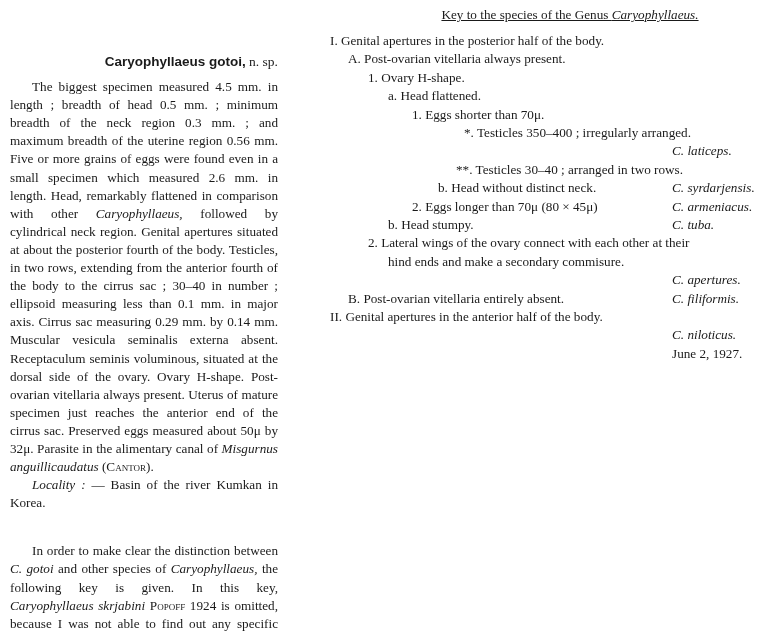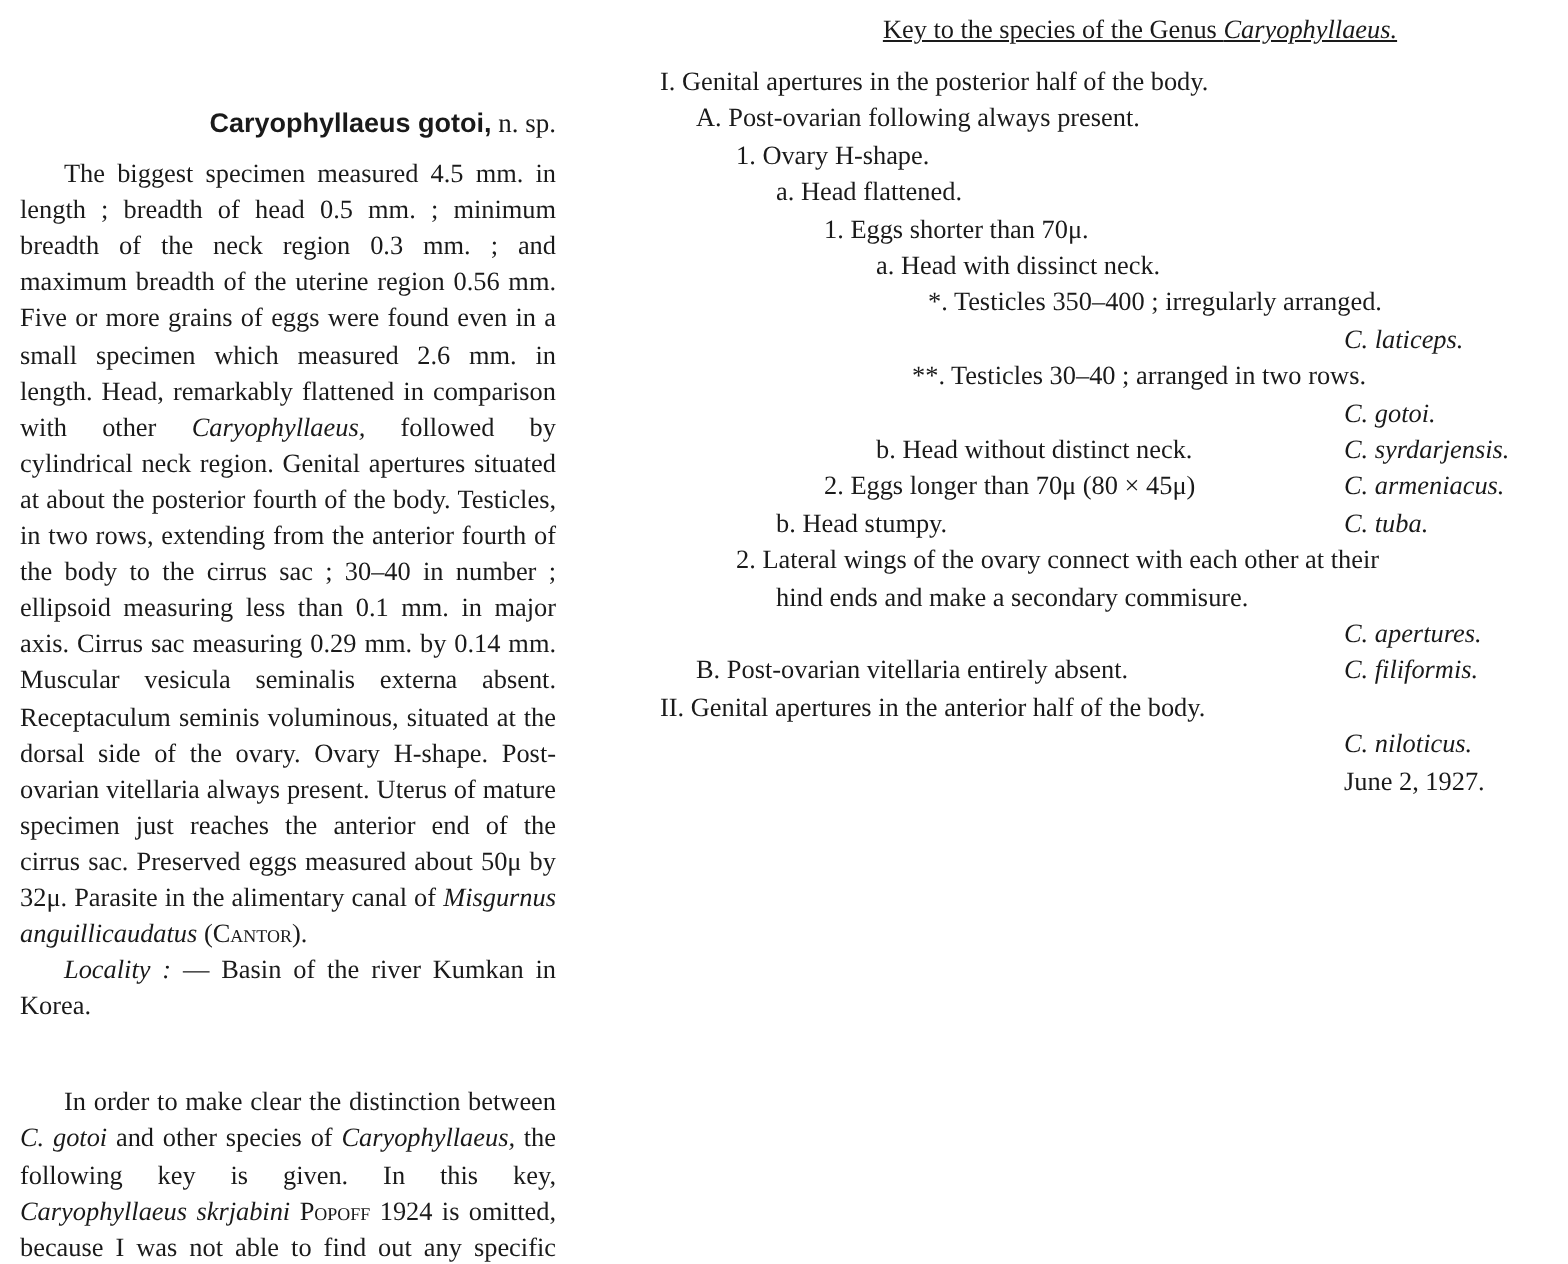--- a/index.html
+++ b/index.html
@@ -48,54 +48,46 @@
 </div>
 
 <div class="col-right">
   <div class="key-title"><span>Key to the species of the Genus </span><i>Caryophyllaeus.</i></div>
   <div id="key-rows">
       <div class="row">
         <span class="txt" style="left: 0px;">I. Genital apertures in the posterior half of the body.</span>
         <span class="sp"></span>
       </div>
       <div class="row">
-        <span class="txt" style="left: 18px;">A. Post-ovarian following always present.</span>
+        <span class="txt" style="left: 18px;">A. Post-ovarian vitellaria always present.</span>
         <span class="sp"></span>
       </div>
       <div class="row">
         <span class="txt" style="left: 38px;">1. Ovary H-shape.</span>
         <span class="sp"></span>
       </div>
       <div class="row">
         <span class="txt" style="left: 58px;">a. Head flattened.</span>
         <span class="sp"></span>
       </div>
       <div class="row">
         <span class="txt" style="left: 82px;">1. Eggs shorter than 70μ.</span>
         <span class="sp"></span>
       </div>
       <div class="row">
-        <span class="txt" style="left: 108px;">a. Head with dissinct neck.</span>
-        <span class="sp"></span>
-      </div>
-      <div class="row">
         <span class="txt" style="left: 134px;">*. Testicles 350–400 ; irregularly arranged.</span>
         <span class="sp"></span>
       </div>
       <div class="row">
         <span class="txt" style="left: 0px;"></span>
         <span class="sp">C. laticeps.</span>
       </div>
       <div class="row">
         <span class="txt" style="left: 126px;">**. Testicles 30–40 ; arranged in two rows.</span>
         <span class="sp"></span>
-      </div>
-      <div class="row">
-        <span class="txt" style="left: 0px;"></span>
-        <span class="sp">C. gotoi.</span>
       </div>
       <div class="row">
         <span class="txt" style="left: 108px;">b. Head without distinct neck.</span>
         <span class="sp">C. syrdarjensis.</span>
       </div>
       <div class="row">
         <span class="txt" style="left: 82px; text-align: center;">2. Eggs longer than 70μ (80 × 45μ)</span>
         <span class="sp">C. armeniacus.</span>
       </div>
       <div class="row">

